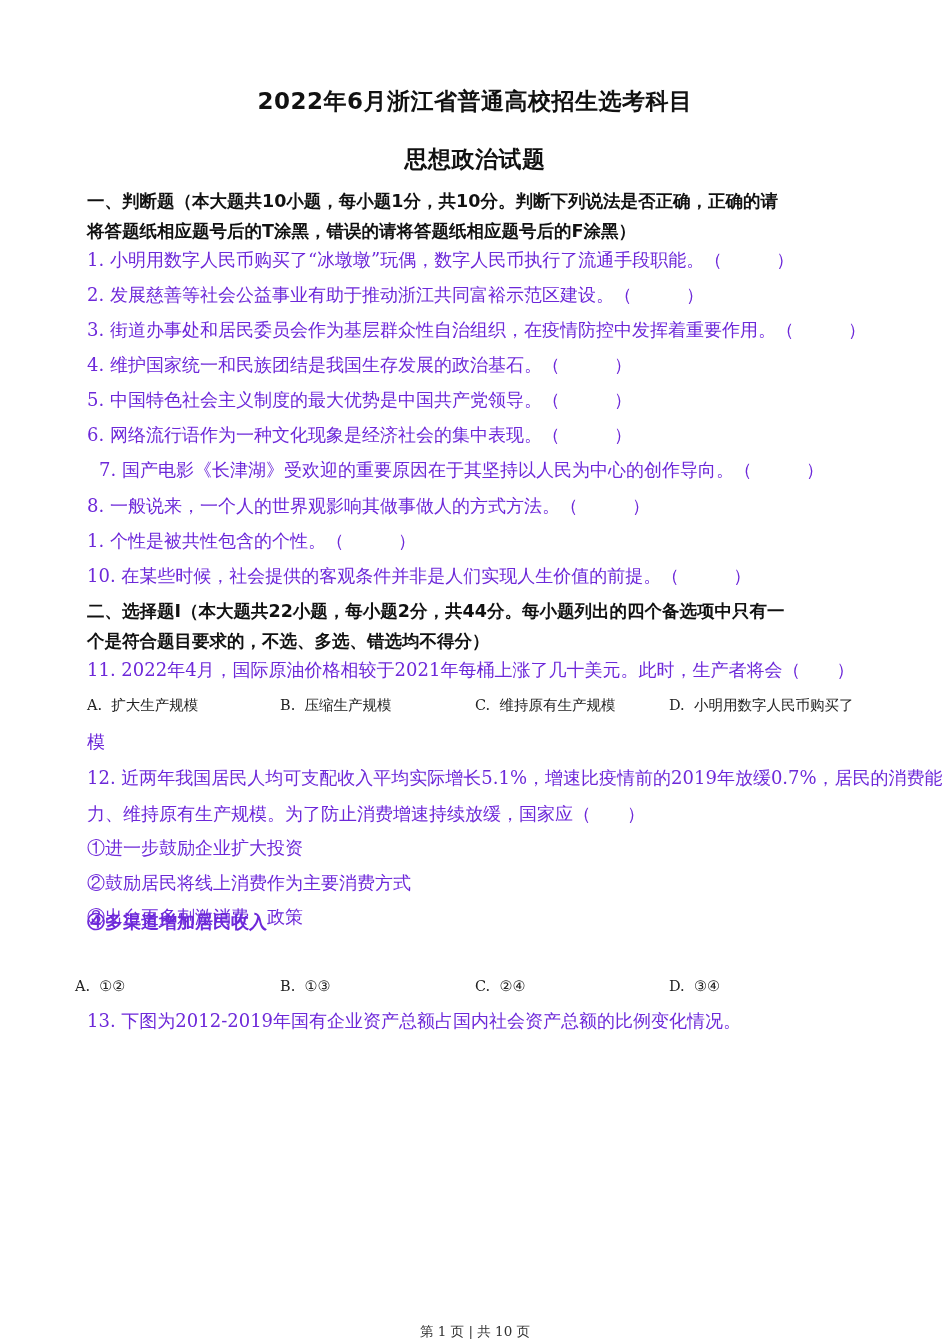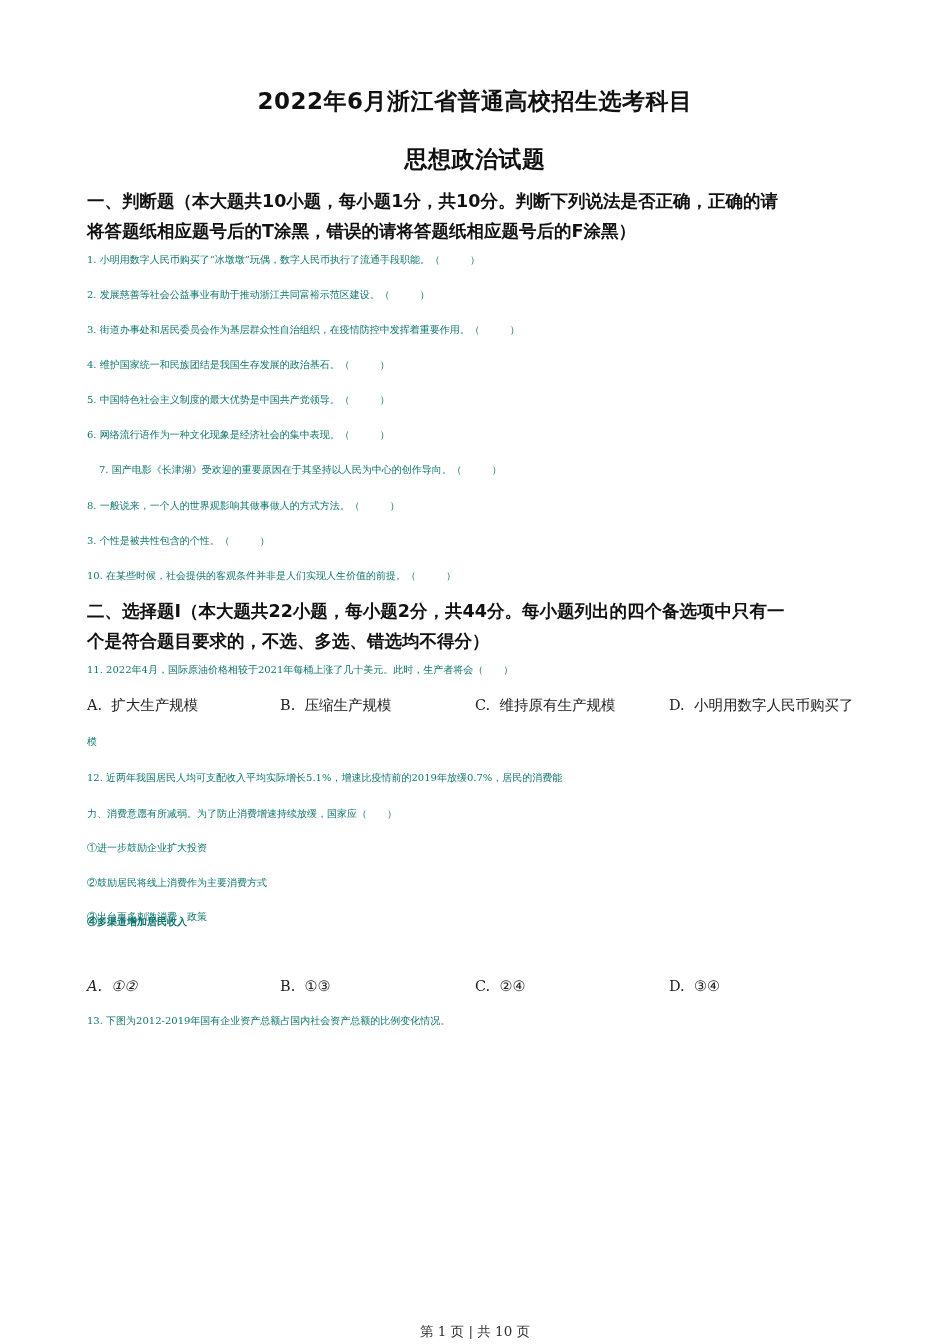--- a/index.html
+++ b/index.html
@@ -39,23 +39,23 @@
       font-family: "DejaVu Sans", "Liberation Sans", sans-serif;
       font-weight: bold;
       font-size: 17.5px;
       line-height: 30px;
       color: #111;
     }
     .line {
       position: absolute;
       left: 87px;
       white-space: pre;
-      font-size: 10px;
+      font-size: 18px;
       line-height: 20px;
-      color: #0f766e;
+      color: #6d28d9;
     }
     .opt {
       position: absolute;
       white-space: pre;
       font-size: 14.5px;
       line-height: 20px;
       color: #222;
     }
     .footer {
       position: absolute;
@@ -80,42 +80,42 @@
   </div>
 
   <div class="line" style="top:250px;">1. 小明用数字人民币购买了“冰墩墩”玩偶，数字人民币执行了流通手段职能。（　　　）</div>
   <div class="line" style="top:285px;">2. 发展慈善等社会公益事业有助于推动浙江共同富裕示范区建设。（　　　）</div>
   <div class="line" style="top:320px;">3. 街道办事处和居民委员会作为基层群众性自治组织，在疫情防控中发挥着重要作用。（　　　）</div>
   <div class="line" style="top:355px;">4. 维护国家统一和民族团结是我国生存发展的政治基石。（　　　）</div>
   <div class="line" style="top:390px;">5. 中国特色社会主义制度的最大优势是中国共产党领导。（　　　）</div>
   <div class="line" style="top:425px;">6. 网络流行语作为一种文化现象是经济社会的集中表现。（　　　）</div>
   <div class="line" style="top:460px;margin-left:12px;">7. 国产电影《长津湖》受欢迎的重要原因在于其坚持以人民为中心的创作导向。（　　　）</div>
   <div class="line" style="top:496px;">8. 一般说来，一个人的世界观影响其做事做人的方式方法。（　　　）</div>
-  <div class="line" style="top:531px;">3. 个性是被共性包含的个性。（　　　）</div>
+  <div class="line" style="top:531px;">1. 个性是被共性包含的个性。（　　　）</div>
   <div class="line" style="top:566px;">10. 在某些时候，社会提供的客观条件并非是人们实现人生价值的前提。（　　　）</div>
 
   <div class="section-head" style="top:596px;">
     <div>二、选择题Ⅰ（本大题共22小题，每小题2分，共44分。每小题列出的四个备选项中只有一</div>
     <div>个是符合题目要求的，不选、多选、错选均不得分）</div>
   </div>
 
   <div class="line" style="top:660px;">11. 2022年4月，国际原油价格相较于2021年每桶上涨了几十美元。此时，生产者将会（　　）</div>
   <div class="opt" style="top:695px; left:87px;">A.  扩大生产规模</div>
   <div class="opt" style="top:695px; left:280px;">B.  压缩生产规模</div>
   <div class="opt" style="top:695px; left:475px;">C.  维持原有生产规模</div>
   <div class="opt" style="top:695px; left:669px;">D.  小明用数字人民币购买了</div>
   <div class="line" style="top:732px;">模</div>
 
   <div class="line" style="top:768px;">12. 近两年我国居民人均可支配收入平均实际增长5.1%，增速比疫情前的2019年放缓0.7%，居民的消费能</div>
-  <div class="line" style="top:804px;">力、消费意愿有所减弱。为了防止消费增速持续放缓，国家应（　　）</div>
+  <div class="line" style="top:804px;">力、维持原有生产规模。为了防止消费增速持续放缓，国家应（　　）</div>
   <div class="line" style="top:838px;">①进一步鼓励企业扩大投资</div>
   <div class="line" style="top:873px;">②鼓励居民将线上消费作为主要消费方式</div>
   <div class="line" style="top:907px;">③出台更多刺激消费　政策</div>
   <div class="line" style="top:912px;font-weight:bold;">④多渠道增加居民收入</div>
-  <div class="opt" style="top:976px; left:87px;font-style:italic;">A.  ①②</div>
+  <div class="opt" style="top:976px; left:75px;">A.  ①②</div>
   <div class="opt" style="top:976px; left:280px;">B.  ①③</div>
   <div class="opt" style="top:976px; left:475px;">C.  ②④</div>
   <div class="opt" style="top:976px; left:669px;">D.  ③④</div>
 
   <div class="line" style="top:1011px;">13. 下图为2012-2019年国有企业资产总额占国内社会资产总额的比例变化情况。</div>
 
   <div class="footer">第 1 页  | 共 10 页</div>
 </div>
 
 </body></html>

